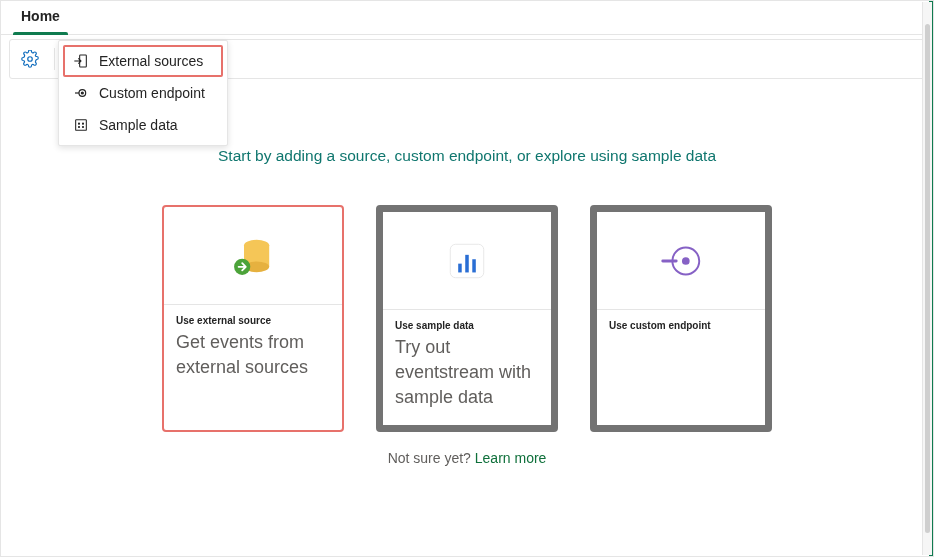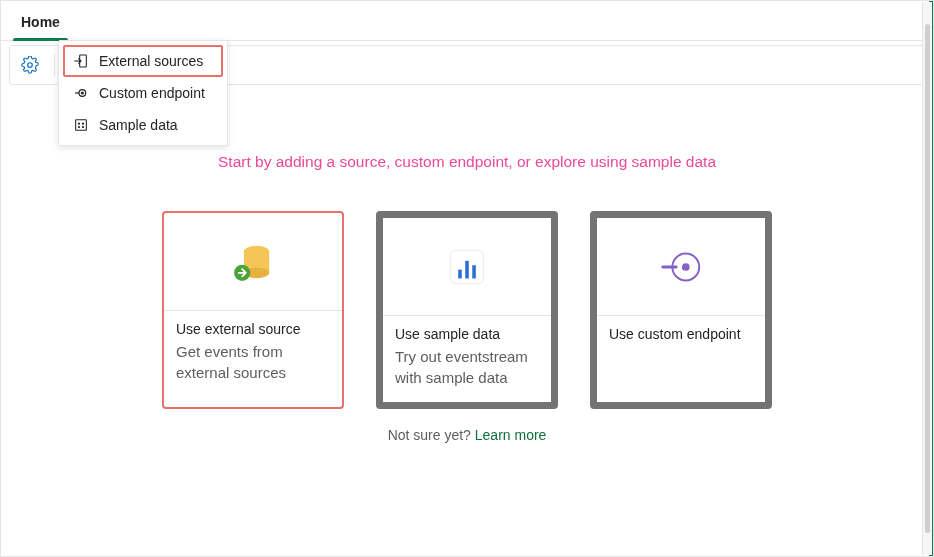--- a/index.html
+++ b/index.html
@@ -1,20 +1,20 @@
 <!DOCTYPE html>
 <html><head>
   <meta charset="utf-8">
   <style>
     * { box-sizing: border-box; margin: 0; padding: 0; font-family: "Segoe UI", Tahoma, sans-serif; }
     html, body { width: 934px; height: 557px; background: #fff; position: relative; overflow: hidden; }
     body { border: 1px solid #e5e5e5; }
 
     
-    .tabbar { height: 40px; display: flex; align-items: flex-end; padding: 0 12px; border-bottom: 1px solid #e5e5e5; }
+    .tabbar { height: 34px; display: flex; align-items: flex-end; padding: 0 12px; border-bottom: 1px solid #e5e5e5; }
     .tab { padding: 6px 8px 10px; font-size: 14px; font-weight: 600; color: #242424; position: relative; cursor: pointer; }
     .tab.active::after { content:""; position:absolute; left:0; right:0; bottom:-1px; height:3px; background:#0f7b4f; border-radius: 2px 2px 0 0;}
 
     
     .toolbar { height: 40px; margin: 4px 8px; border: 1px solid #e5e5e5; border-radius: 3px; display:flex; align-items:center; padding: 0 6px; gap:6px;}
     .gear-btn { width: 28px; height: 28px; display:flex; align-items:center; justify-content:center; cursor:pointer; color:#0f6cbd; }
     .divider-v { width:1px; height: 22px; background:#e5e5e5; margin: 0 4px;}
     .add-source-wrap { position: relative; }
     .add-source-btn { border: 2px solid #e7716b; border-radius: 2px; padding: 3px 8px; height: 30px; display:flex; align-items:center; gap:6px; cursor:pointer; font-size: 14px; color:#242424; }
     .add-source-btn .icon { color:#0f7b4f; display:flex; }
@@ -23,29 +23,29 @@
 
     
     .dropdown { position:absolute; top: 39px; left: 57px; width: 170px; background:#fff; border: 1px solid #e5e5e5; border-radius: 2px; box-shadow: 0 2px 6px rgba(0,0,0,.12); padding: 4px; display:flex; flex-direction:column; }
     .dd-item { display:flex; align-items:center; gap:10px; padding: 6px 8px; font-size: 14px; color:#242424; cursor:pointer; border: 2px solid transparent; border-radius: 2px; }
     .dd-item.hl { border-color: #e7716b; }
     .dd-item svg { flex-shrink: 0; }
 
     
     .canvas { padding: 40px 20px 10px; text-align:center; }
     .headline { font-size: 28px; font-weight: 600; color:#1a1a1a; margin-top: 120px; }
-    .sub { font-size: 15.5px; color:#ec4899; margin-top: 24px; }
+    .sub { font-size: 15.5px; color:#0f766e; margin-top: 24px; }
 
     .cards { margin-top: 40px; display:flex; justify-content:center; gap: 32px; }
     .card { width: 182px; background:#fff; border:7px solid #737373; border-radius: 4px; cursor:pointer; text-align:left; overflow:hidden; }
     .card.hl { border: 2px solid #e7716b; }
     .card-illus { height: 98px; display:flex; align-items:center; justify-content:center; border-bottom:1px solid #e5e5e5; }
     .card-body { padding: 10px 12px 14px; }
-    .card-title { font-size: 14px; font-weight: 400; color:#242424; }
-    .card-desc { font-size: 15px; color:#605e5c; margin-top: 4px; line-height: 1.4; }
+    .card-title { font-size: 10px; font-weight: 700; color:#242424; }
+    .card-desc { font-size: 18px; color:#605e5c; margin-top: 4px; line-height: 1.4; }
 
     .footer-hint { margin-top: 18px; font-size: 14px; color:#605e5c; }
     .footer-hint a { color:#0f703b; text-decoration:none; }
 
     
     .right-bar { position:absolute; top:1px; right:1px; bottom:1px; width:10px; background:#f6f6f6; border-left:1px solid #e5e5e5;}
     .right-bar .thumb { position:absolute; top:22px; left:2px; width:5px; bottom: 22px; background:#cfcfcf; border-radius: 3px;}
     
     .right-accent-bar { position: absolute; top: 0; right: 0; bottom: 0; width: 4px; background: #0f7b4f; }
   </style>

